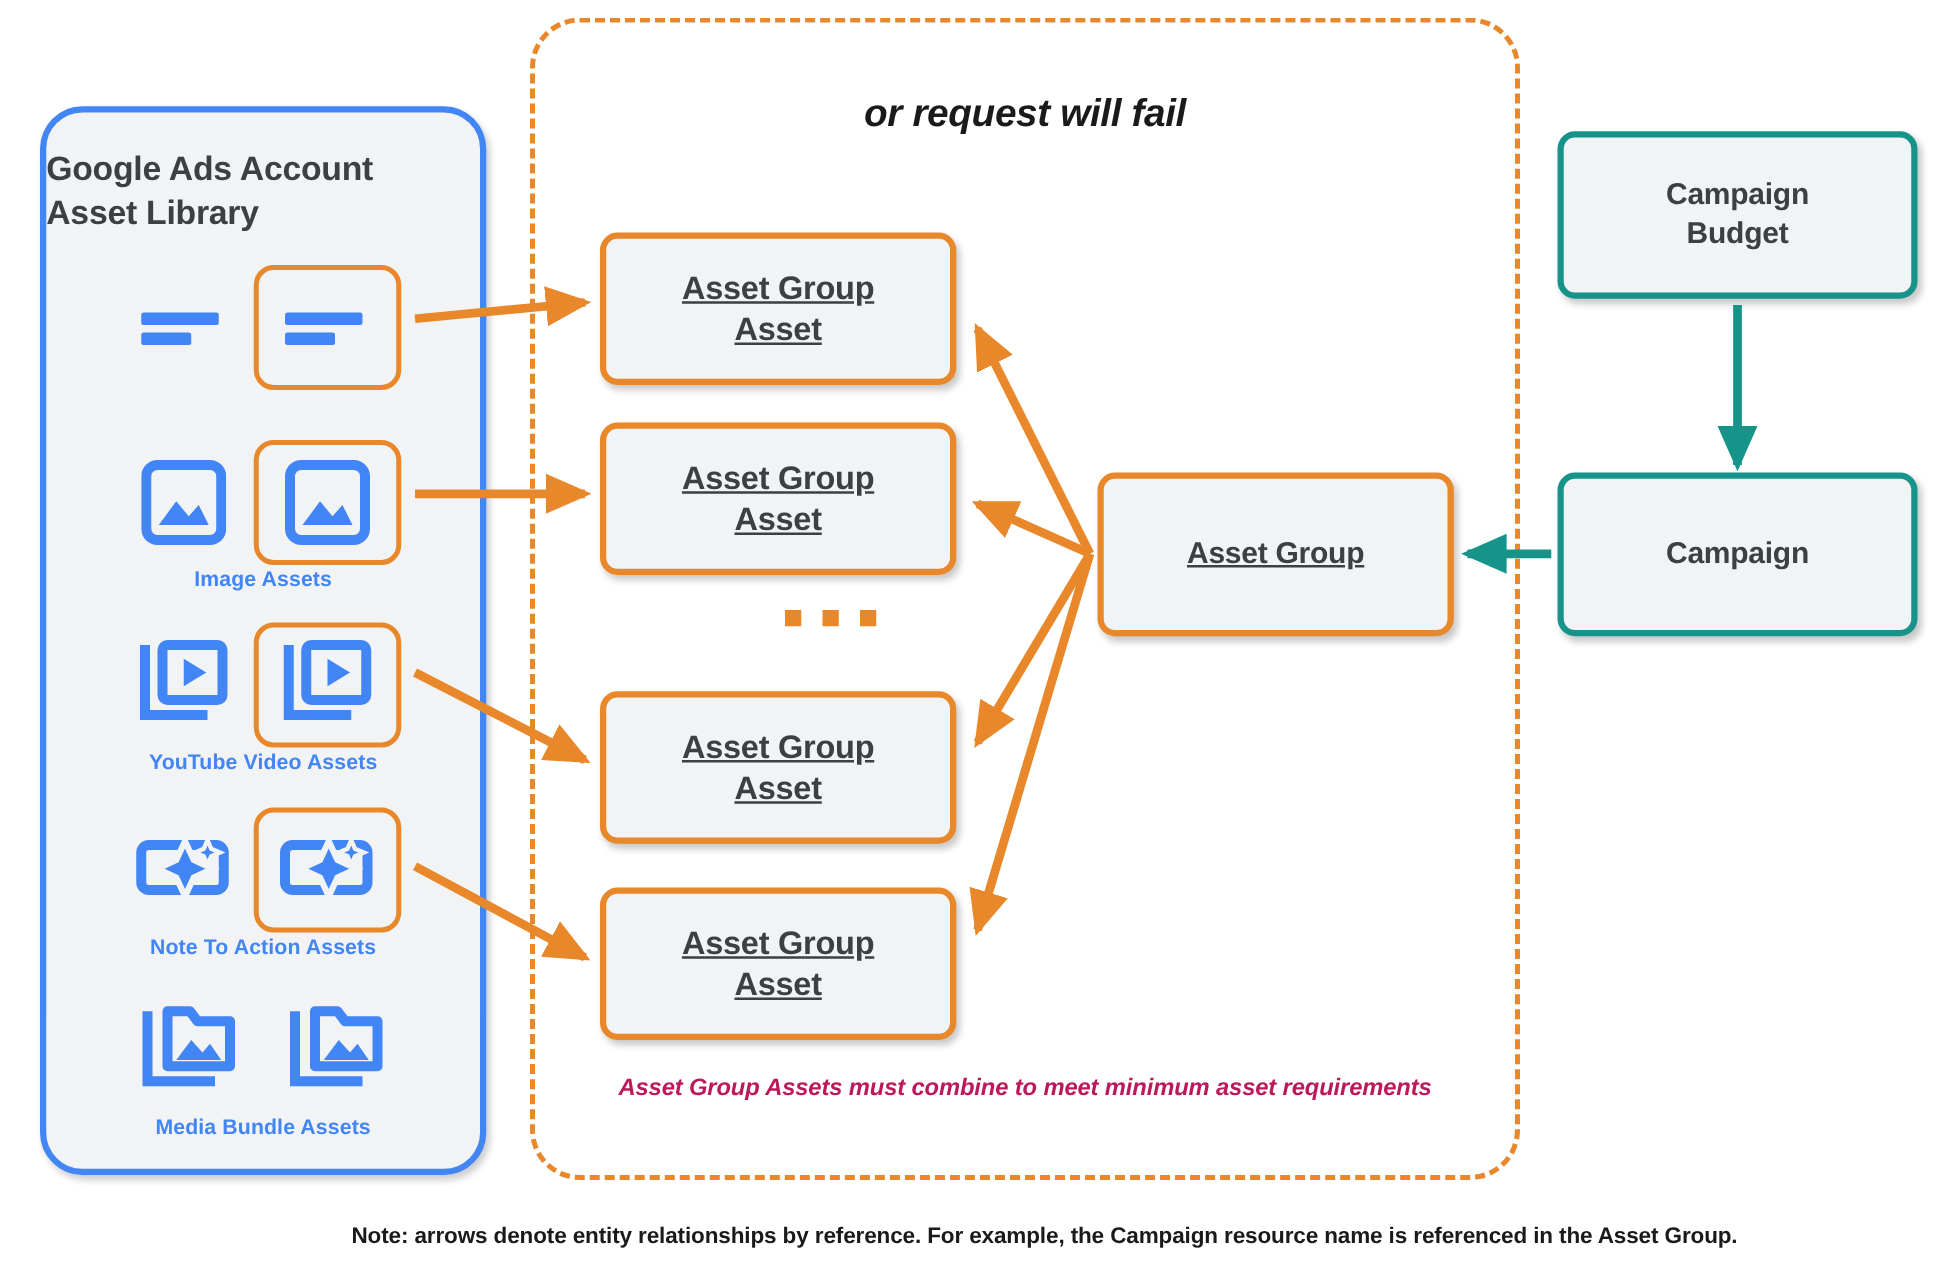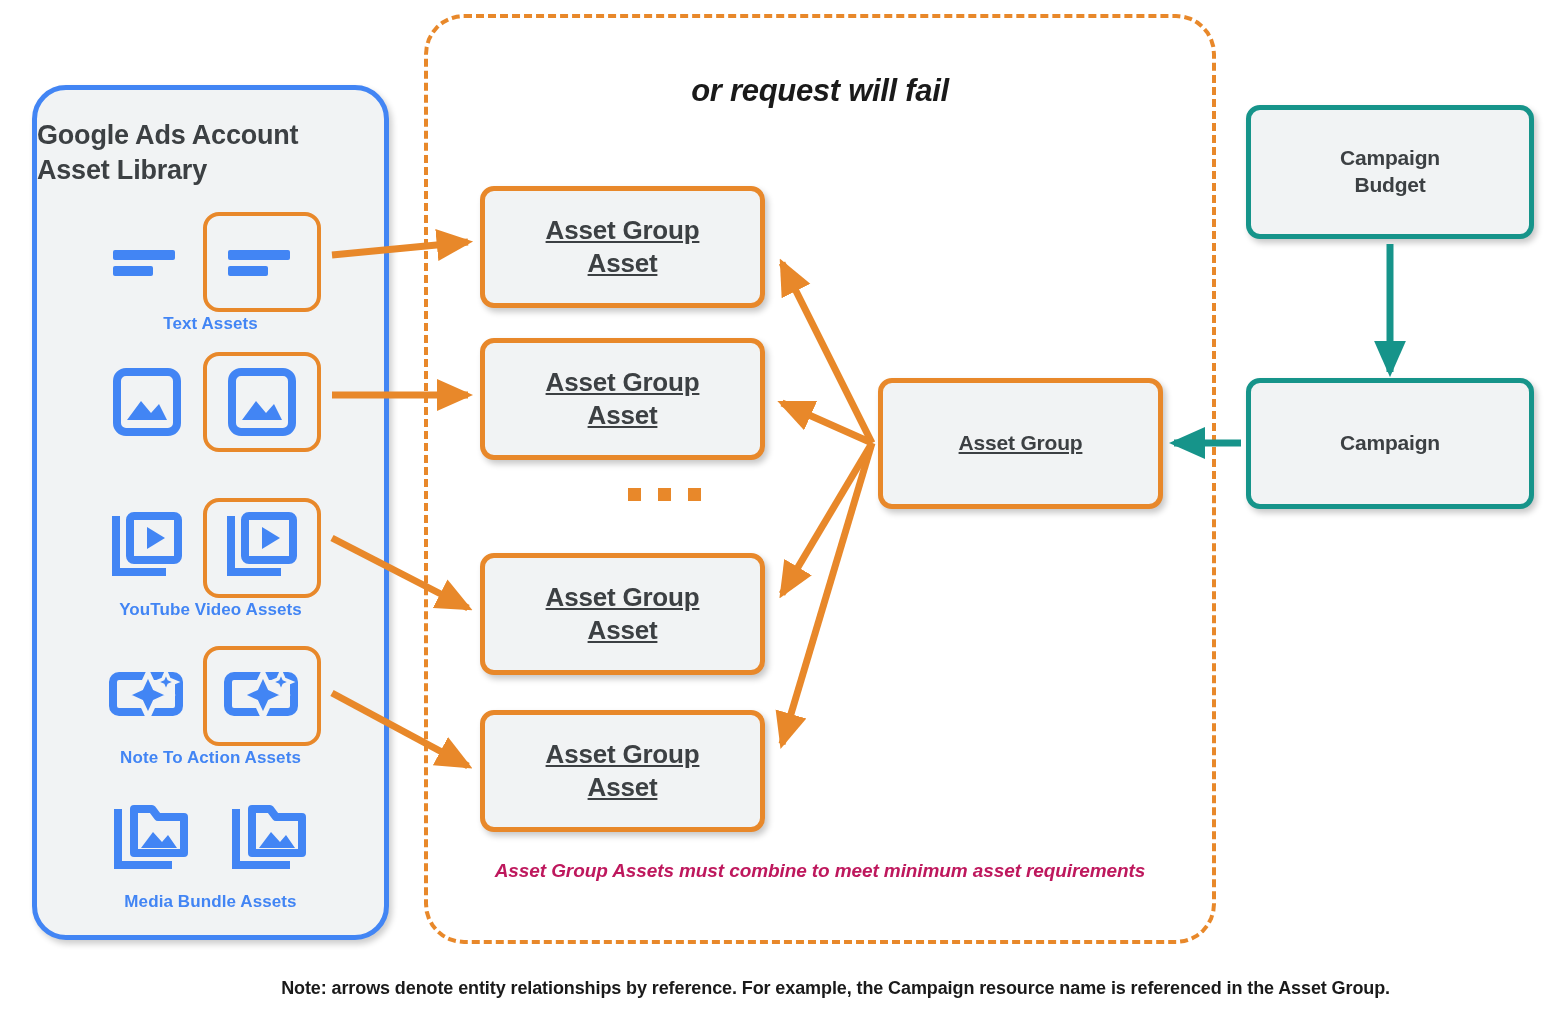--- a/index.html
+++ b/index.html
@@ -132,21 +132,21 @@
     z-index: 4;
   }
   .node.orange { border: 5px solid #e8882a; text-decoration: underline; }
   .node.teal   { border: 5px solid #16948a; }
   .node-label {
     font-size: 26px;
     font-weight: bold;
     line-height: 1.28;
     letter-spacing: -0.2px;
   }
-  .node.big .node-label { font-size: 21px; }
+  .node.big .node-label { font-size: 24px; }
 
   .aga-1 { left: 480px; top: 186px;  width: 285px; height: 122px; }
   .aga-2 { left: 480px; top: 338px;  width: 285px; height: 122px; }
   .aga-3 { left: 480px; top: 553px;  width: 285px; height: 122px; }
   .aga-4 { left: 480px; top: 710px;  width: 285px; height: 122px; }
 
   .asset-group-node { left: 878px; top: 378px; width: 285px; height: 131px; }
   .campaign-budget-node { left: 1246px; top: 105px; width: 288px; height: 134px; }
   .campaign-node { left: 1246px; top: 378px; width: 288px; height: 131px; }
 
@@ -223,38 +223,38 @@
             <rect x="2" y="28" width="40" height="10" rx="2" fill="#4285f4"></rect>
           </svg>
         </div>
         <div class="icon-boxed">
           <svg width="72" height="48" viewBox="0 0 72 48" xmlns="http://www.w3.org/2000/svg">
             <rect x="2" y="12" width="62" height="10" rx="2" fill="#4285f4"></rect>
             <rect x="2" y="28" width="40" height="10" rx="2" fill="#4285f4"></rect>
           </svg>
         </div>
       </div>
-      <div class="asset-caption">Text Assets</div>
     </div>
 
     <div class="asset-row" style="top:262px;">
       <div class="asset-icons">
         <div class="icon-plain">
           <svg width="68" height="68" viewBox="0 0 68 68" xmlns="http://www.w3.org/2000/svg">
             <rect x="4" y="4" width="60" height="60" rx="9" fill="none" stroke="#4285f4" stroke-width="8"></rect>
             <path d="M14 52 L28 33 L38 45 L46 36 L54 52 Z" fill="#4285f4"></path>
           </svg>
         </div>
         <div class="icon-boxed">
           <svg width="68" height="68" viewBox="0 0 68 68" xmlns="http://www.w3.org/2000/svg">
             <rect x="4" y="4" width="60" height="60" rx="9" fill="none" stroke="#4285f4" stroke-width="8"></rect>
             <path d="M14 52 L28 33 L38 45 L46 36 L54 52 Z" fill="#4285f4"></path>
           </svg>
         </div>
       </div>
+      <div class="asset-caption">Image Assets</div>
     </div>
 
     <div class="asset-row" style="top:408px;">
       <div class="asset-icons">
         <div class="icon-plain">
           <svg width="74" height="72" viewBox="0 0 74 72" xmlns="http://www.w3.org/2000/svg">
             <path d="M6 8 L6 60 L52 60" fill="none" stroke="#4285f4" stroke-width="8" stroke-linecap="square"></path>
             <rect x="20" y="4" width="48" height="44" rx="4" fill="none" stroke="#4285f4" stroke-width="8"></rect>
             <path d="M37 15 L55 26 L37 37 Z" fill="#4285f4"></path>
           </svg>

